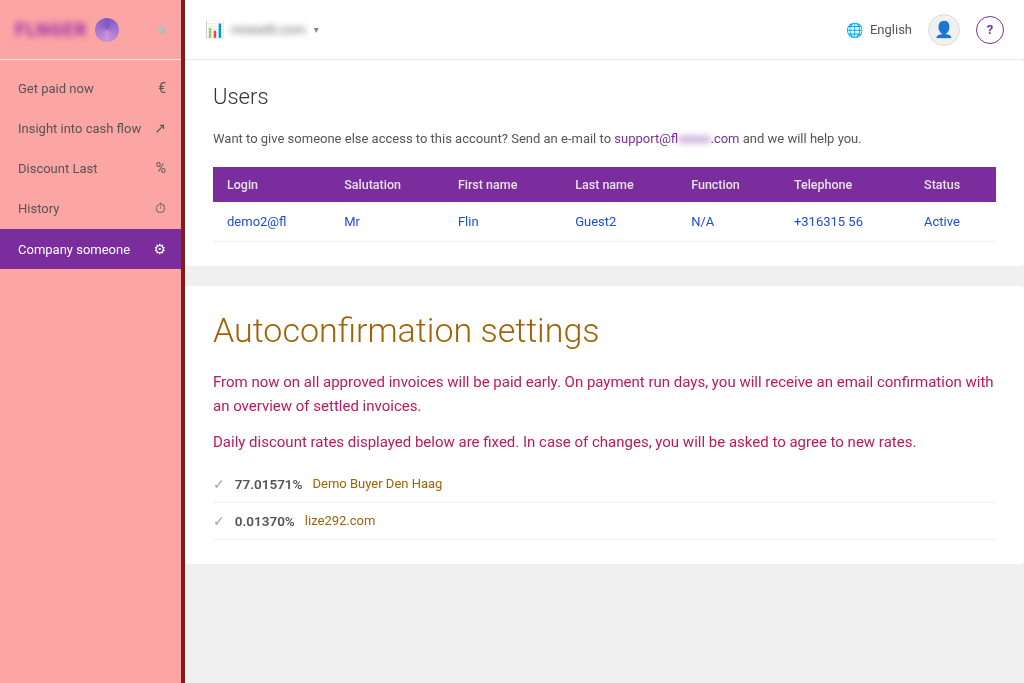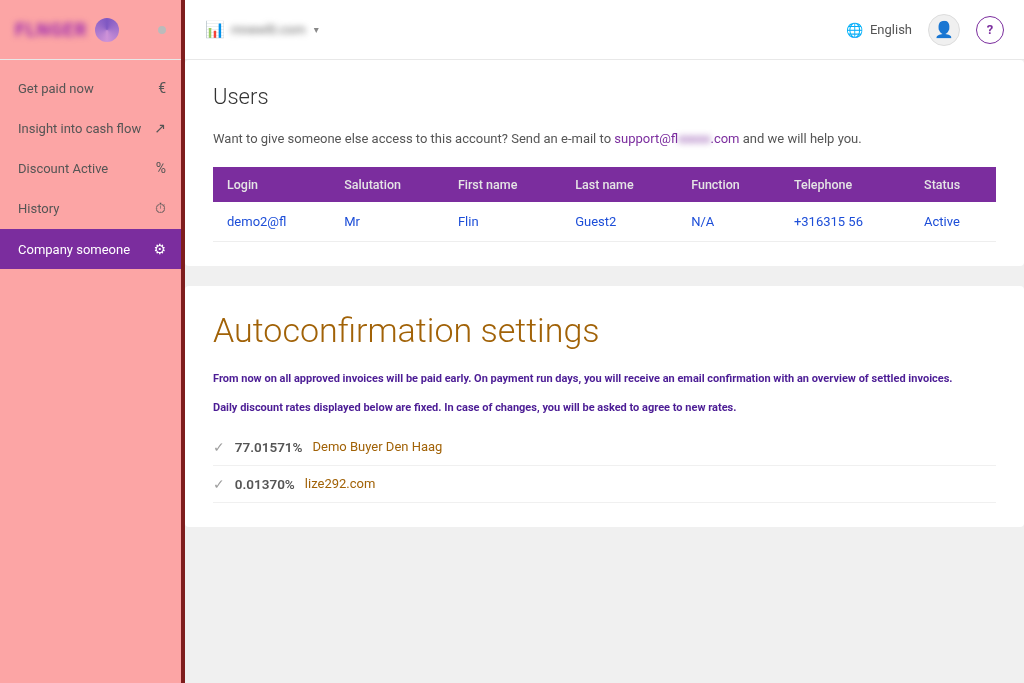--- a/index.html
+++ b/index.html
@@ -172,25 +172,24 @@
     }
 
     
     .autoconf-title {
       font-size: 34px;
       font-weight: 300;
       color: #a16207;
       margin-bottom: 20px;
     }
     .autoconf-desc {
-      font-size: 11px;
-      color: #4c1d95;
+      font-size: 15px;
+      color: #be185d;
       line-height: 1.6;
       margin-bottom: 12px;
-      font-weight: bold;
     }
     .rate-item {
       display: flex;
       align-items: center;
       gap: 10px;
       padding: 10px 0;
       font-size: 13.5px;
       color: #777;
       border-bottom: 1px solid #f0f0f0;
     }
@@ -219,21 +218,21 @@
   <nav class="sidebar-nav">
     <div class="nav-item">
       <span>Get paid now</span>
       <span class="icon">€</span>
     </div>
     <div class="nav-item">
       <span>Insight into cash flow</span>
       <span class="icon">↗</span>
     </div>
     <div class="nav-item">
-      <span>Discount Active</span>
+      <span>Discount Last</span>
       <span class="icon">%</span>
     </div>
     <div class="nav-item">
       <span>History</span>
       <span class="icon">⏱</span>
     </div>
     <div class="nav-item active">
       <span>Company someone</span>
       <span class="icon">⚙</span>
     </div>

